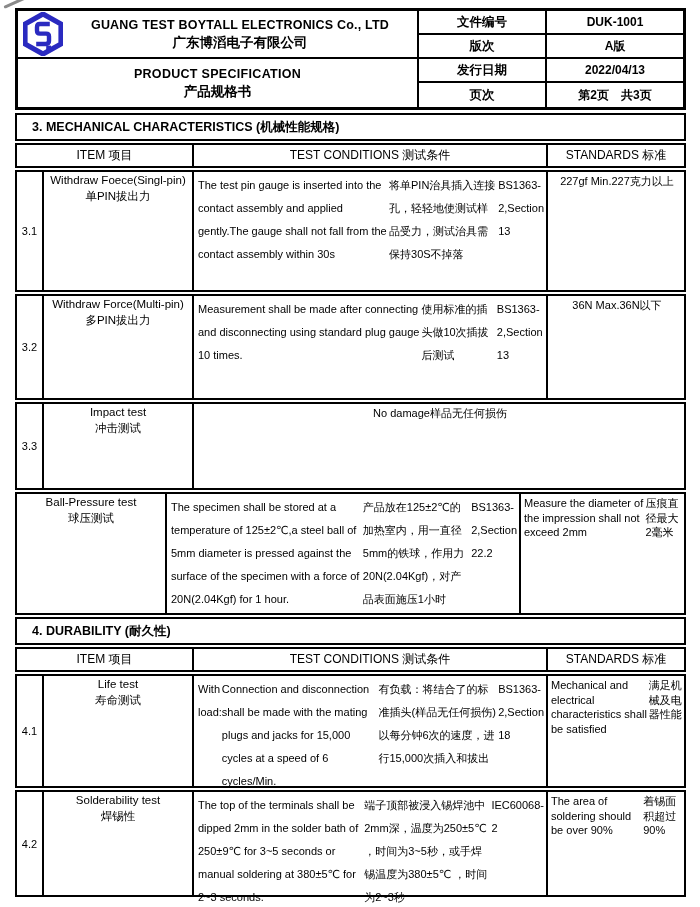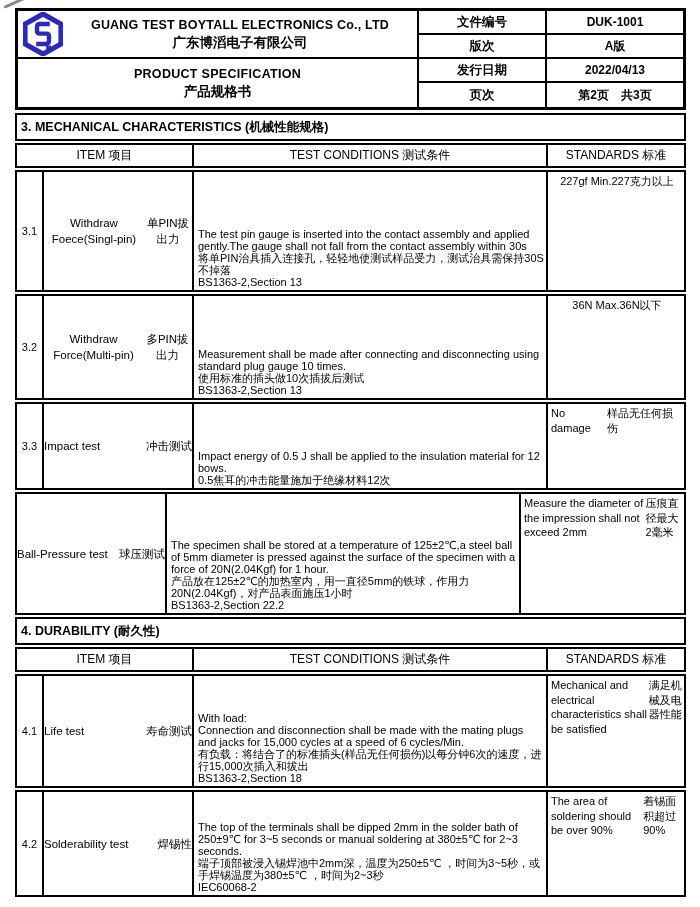--- a/index.html
+++ b/index.html
@@ -24,33 +24,33 @@
   .title2{font-weight:bold;text-align:center;line-height:18px}
   .title2 .en{font-size:12.5px;letter-spacing:.3px}
   .title2 .cn{font-size:13.5px}
   .lab{border-right:2px solid #000;font-size:12.5px}
   .bb{border-bottom:2px solid #000}
   .val{font-size:12px}
   .logo{margin-left:5px;flex:0 0 auto}
 
   
   .bar{border:2px solid #000;height:28px;margin-top:3px;display:flex;align-items:center;
-    padding-left:4px;font-weight:bold;font-size:12.5px}
+    padding-left:15px;font-weight:bold;font-size:12.5px}
   .thead{border:2px solid #000;height:25px;margin-top:2px;display:flex;font-size:12px}
   .th{display:flex;align-items:center;justify-content:center}
   .h1{width:177px;border-right:2px solid #000}
   .h2{width:354px;border-right:2px solid #000}
   .h3{flex:1}
   .trow{border:2px solid #000;margin-top:2px;display:flex}
   .c-id{width:27px;border-right:2px solid #000;display:flex;align-items:center;
     justify-content:center;font-size:11px}
-  .c-item{width:150px;border-right:2px solid #000;display:flex;flex-direction:row;
-    align-items:center;justify-content:space-between;text-align:center;font-size:11.5px;line-height:16px}
-  .c-cond{width:354px;border-right:2px solid #000;display:flex;flex-direction:column;
-    justify-content:flex-end;padding:2px 2px 2px 4px;font-size:11px;line-height:12px}
+  .c-item{width:150px;border-right:2px solid #000;display:flex;flex-direction:column;
+    align-items:center;justify-content:flex-start;text-align:center;font-size:11.5px;line-height:16px}
+  .c-cond{width:354px;border-right:2px solid #000;display:flex;flex-direction:row;
+    justify-content:center;padding:2px 2px 2px 4px;font-size:11px;line-height:23px}
   .c-std{flex:1;display:flex;justify-content:center;
     padding:2px 1px 2px 3px;font-size:11px;line-height:14.6px}
 </style>
 </head>
 <body>
 
 <div class="artifact"></div>
 
 <div class="sheet">
 
@@ -124,24 +124,20 @@
       <div>36N以下</div>
     </div>
   </div>
 
   <div class="trow" style="height:88px">
     <div class="c-id">3.3</div>
     <div class="c-item">
       <div>Impact test</div>
       <div>冲击测试</div>
     </div>
-    <div class="c-cond">
-      <div>Impact energy of 0.5 J shall be applied to the insulation material for 12 bows.</div>
-      <div>0.5焦耳的冲击能量施加于绝缘材料12次</div>
-    </div>
     <div class="c-std">
       <div>No damage</div>
       <div>样品无任何损伤</div>
     </div>
   </div>
 
   <div class="trow" style="height:123px">
     <div class="c-item">
       <div>Ball-Pressure test</div>
       <div>球压测试</div>

